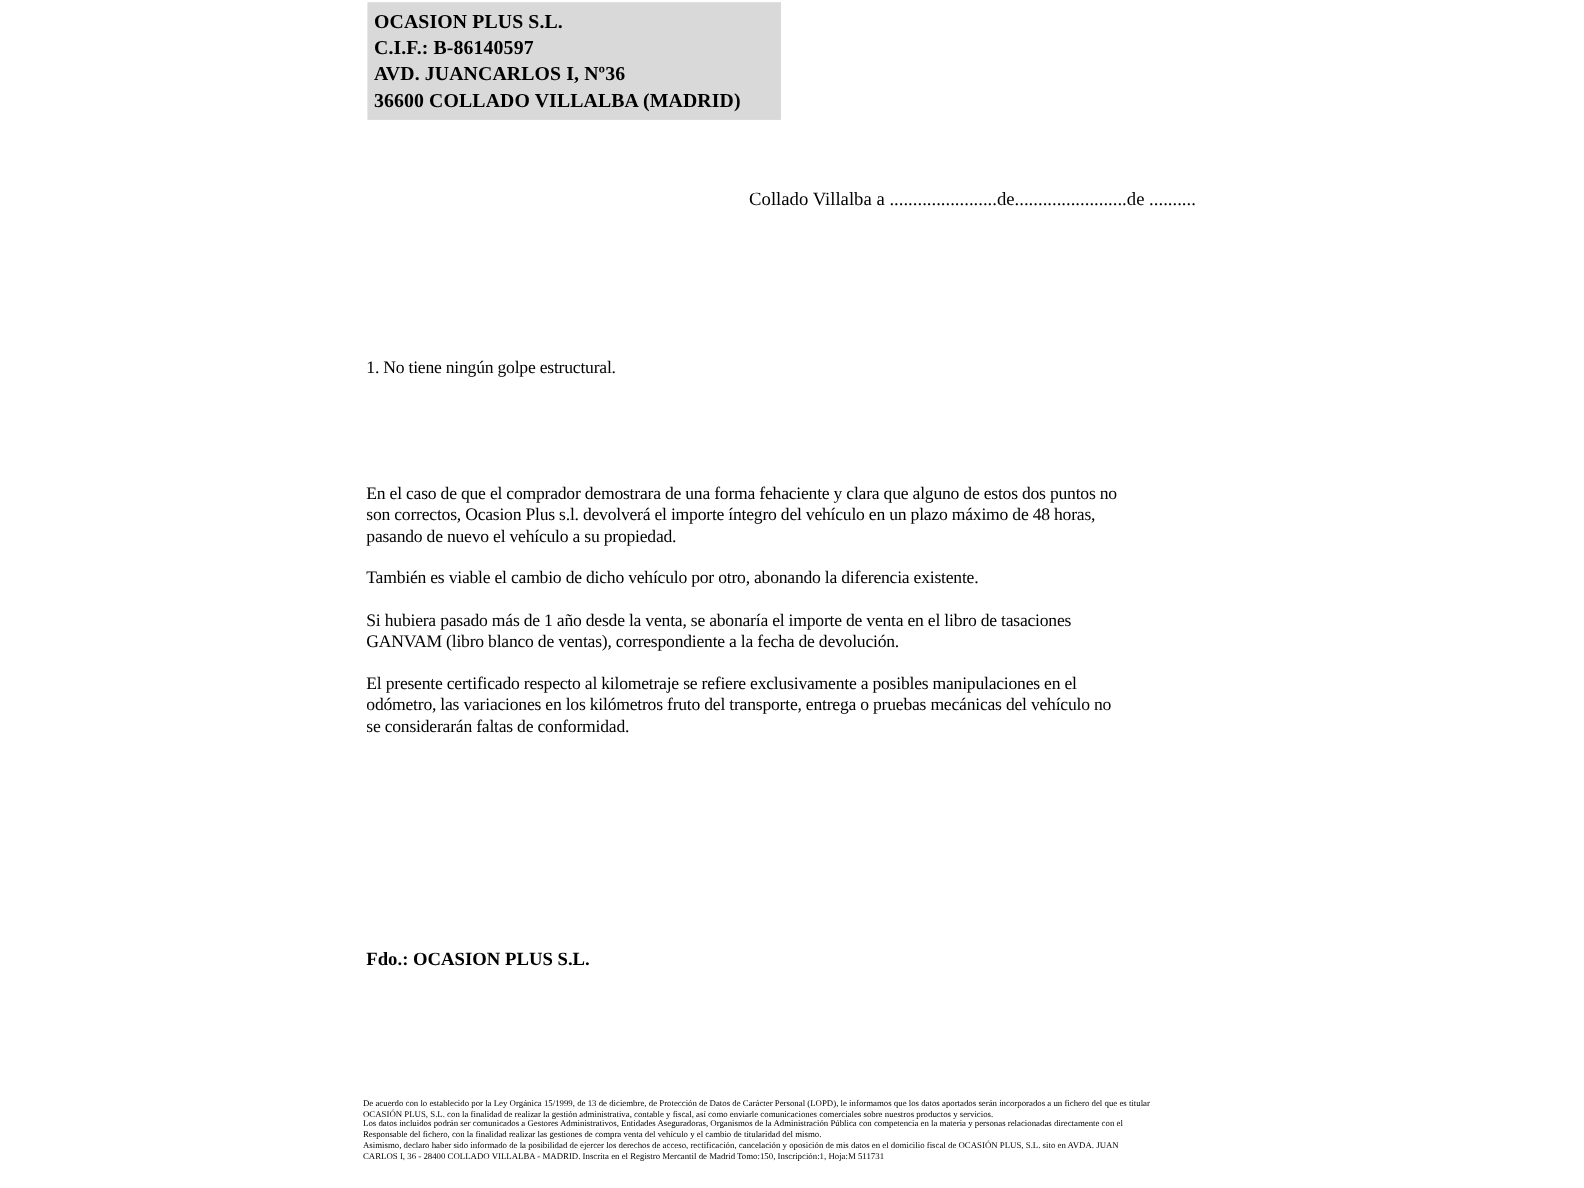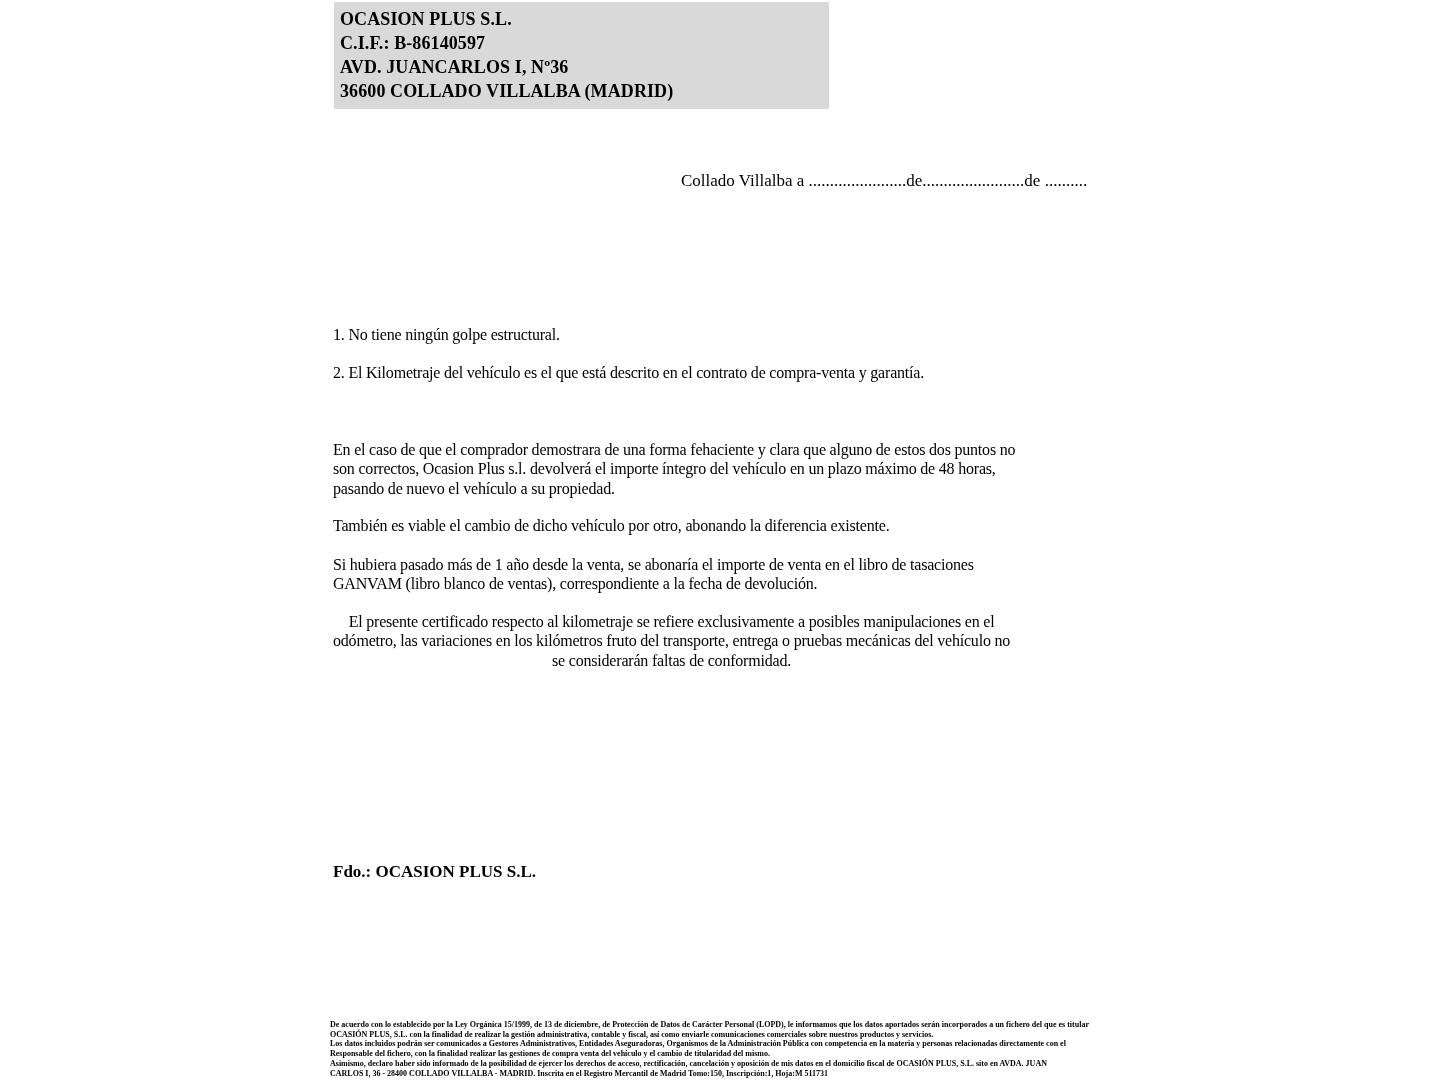--- a/index.html
+++ b/index.html
@@ -5,21 +5,21 @@
   html,body{margin:0;padding:0;background:#ffffff;}
   .page{
     position:relative;
     width:1440px;height:1080px;
     background:#ffffff;
     color:#000;
     font-family:"Liberation Serif","DejaVu Serif",serif;
     overflow:hidden;
   }
   .letterhead{
-    position:absolute;left:334px;top:2px;width:495px;
+    position:absolute;left:334px;top:2px;width:376px;
     background:#d9d9d9;
     padding:5px 0 6px 6px;
     box-sizing:border-box;
     font-weight:bold;font-size:18px;line-height:24px;
     letter-spacing:0.1px;
   }
   .date-line{
     position:absolute;left:681px;top:171px;
     font-size:17px;line-height:20px;white-space:nowrap;
   }
@@ -32,49 +32,47 @@
   .body{
     position:absolute;left:333px;
     font-size:16px;line-height:19.4px;letter-spacing:-0.2px;
     white-space:pre-line;
   }
   #point1{top:325px;}
   #point2{top:363px;}
   #para1{top:440px;}
   #para2{top:516px;}
   #para3{top:555px;}
-  #para4{top:612px;text-align:center;}
+  #para4{top:612px;}
   .signature{
     position:absolute;left:333px;top:862px;
     font-size:17px;line-height:20px;font-weight:bold;
   }
   .legal{
-    position:absolute;left:330px;top:1020px;width:790px;
+    position:absolute;left:330px;top:998px;width:790px;
     font-size:8px;line-height:9.7px;
     white-space:pre-line;
-    font-weight:bold;
   }
 </style>
 </head>
 <body>
 
 <div class="page">
 
   <div class="letterhead" style="background: rgb(217, 217, 217);">
     <div>OCASION PLUS S.L.</div>
     <div>C.I.F.: B-86140597</div>
     <div>AVD. JUANCARLOS I, Nº36</div>
     <div>36600 COLLADO VILLALBA (MADRID)</div>
   </div>
 
   <div class="date-line">Collado Villalba a .......................de........................de ..........</div>
 
 
   <div class="body" id="point1">1. No tiene ningún golpe estructural.</div>
-  <div class="body" id="point2">2. El Kilometraje del vehículo es el que está descrito en el contrato de compra-venta y garantía.</div>
 
   <div class="body" id="para1">En el caso de que el comprador demostrara de una forma fehaciente y clara que alguno de estos dos puntos no
 son correctos, Ocasion Plus s.l. devolverá el importe íntegro del vehículo en un plazo máximo de 48 horas,
 pasando de nuevo el vehículo a su propiedad.</div>
   <div class="body" id="para2">También es viable el cambio de dicho vehículo por otro, abonando la diferencia existente.</div>
   <div class="body" id="para3">Si hubiera pasado más de 1 año desde la venta, se abonaría el importe de venta en el libro de tasaciones
 GANVAM (libro blanco de ventas), correspondiente a la fecha de devolución.</div>
   <div class="body" id="para4">El presente certificado respecto al kilometraje se refiere exclusivamente a posibles manipulaciones en el
 odómetro, las variaciones en los kilómetros fruto del transporte, entrega o pruebas mecánicas del vehículo no
 se considerarán faltas de conformidad.</div>

